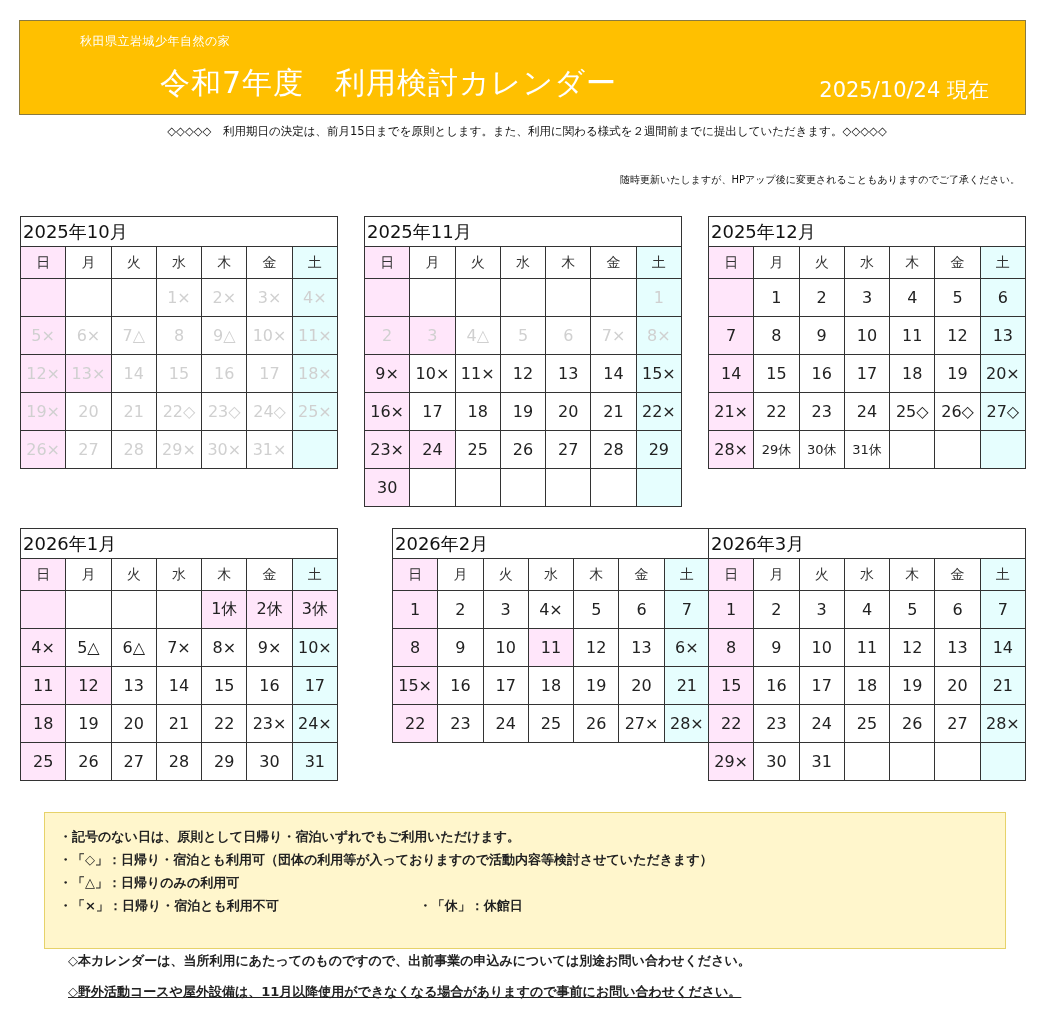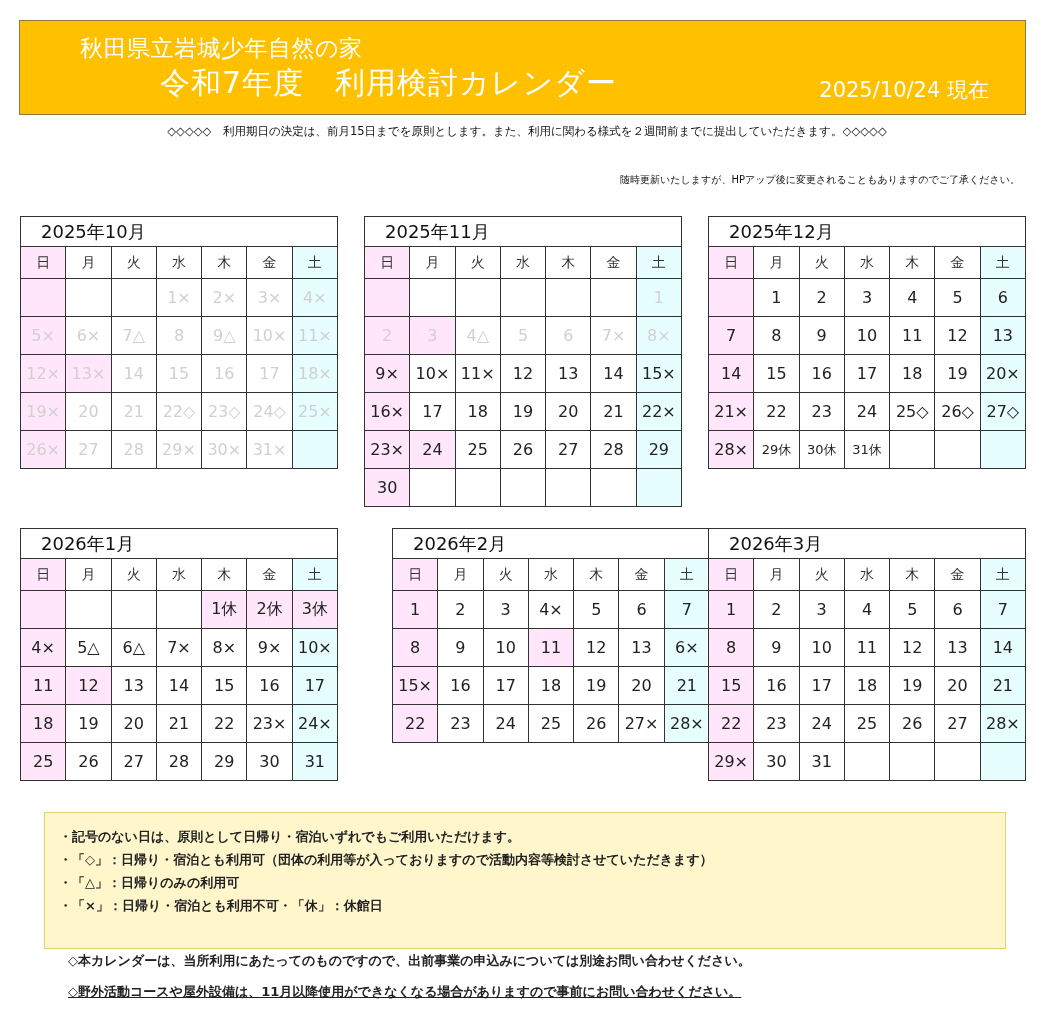--- a/index.html
+++ b/index.html
@@ -1,37 +1,37 @@
 <!DOCTYPE html>
 <html><head>
 <meta charset="utf-8">
 <style>
   html, body { margin: 0; padding: 0; background: #ffffff; }
   body { width: 1054px; height: 1024px; position: relative; font-family: "DejaVu Sans", sans-serif; color: #222; overflow: hidden; }
   .banner { position: absolute; left: 19px; top: 20px; width: 1007px; height: 95px; background: #FFC000; border: 1px solid #8a7a40; box-sizing: border-box; }
-  .banner .org { position: absolute; left: 60px; top: 12px; font-size: 23px; color: #ffffff; letter-spacing: 0.5px; }
+  .banner .org { position: absolute; left: 60px; top: 12px; font-size: 12px; color: #ffffff; letter-spacing: 0.5px; }
   .banner .title { position: absolute; left: 140px; top: 42px; font-size: 30px; color: #ffffff; letter-spacing: 1px; }
   .banner .asof { position: absolute; right: 36px; top: 55px; font-size: 21px; color: #ffffff; }
   .notice1 { position: absolute; left: 0; width: 1054px; top: 124px; text-align: center; font-size: 11.5px; color: #111; }
   .notice2 { position: absolute; right: 34px; top: 173px; font-size: 10px; color: #111; }
 
   .cal { position: absolute; width: 318px; border-collapse: collapse; table-layout: fixed; }
   .cal td, .cal th { border: 1px solid #333; padding: 0; text-align: center; font-weight: normal; box-sizing: border-box; }
-  .cal .cap { height: 30px; text-align: left; padding-left: 20px; font-size: 18px; color: #111; background: #fff; }
+  .cal .cap { height: 30px; text-align: left; padding-left: 2px; font-size: 18px; color: #111; background: #fff; }
   .cal .wd { height: 32px; font-size: 14px; color: #333; background: #fff; }
   .cal .day { height: 38px; font-size: 16px; color: #222; background: #fff; white-space: nowrap; overflow: hidden; }
   .cal .sun { background: #FFE6FA; }
   .cal .sat { background: #E6FEFE; }
   .cal .hol { background: #FFE6FA; }
   .cal .past { color: #d0d0d0; }
   .cal .small { font-size: 13px; }
 
   .legend { position: absolute; left: 44px; top: 812px; width: 962px; height: 137px; background: #FFF6CC; border: 1px solid #E6D26A; box-sizing: border-box; padding: 12px 0 0 14px; font-size: 13px; font-weight: bold; color: #222; }
   .legend .line { height: 23px; line-height: 23px; white-space: nowrap; }
-  .legend .sub { display: inline-block; }
+  .legend .sub { display: inline-block; margin-left: 140px; }
   .footer { position: absolute; left: 68px; font-size: 13px; font-weight: bold; color: #222; }
 </style>
 </head>
 <body>
 
 <div class="banner">
   <div class="org">秋田県立岩城少年自然の家</div>
   <div class="title">令和7年度　利用検討カレンダー</div>
   <div class="asof">2025/10/24 現在</div>
 </div>

